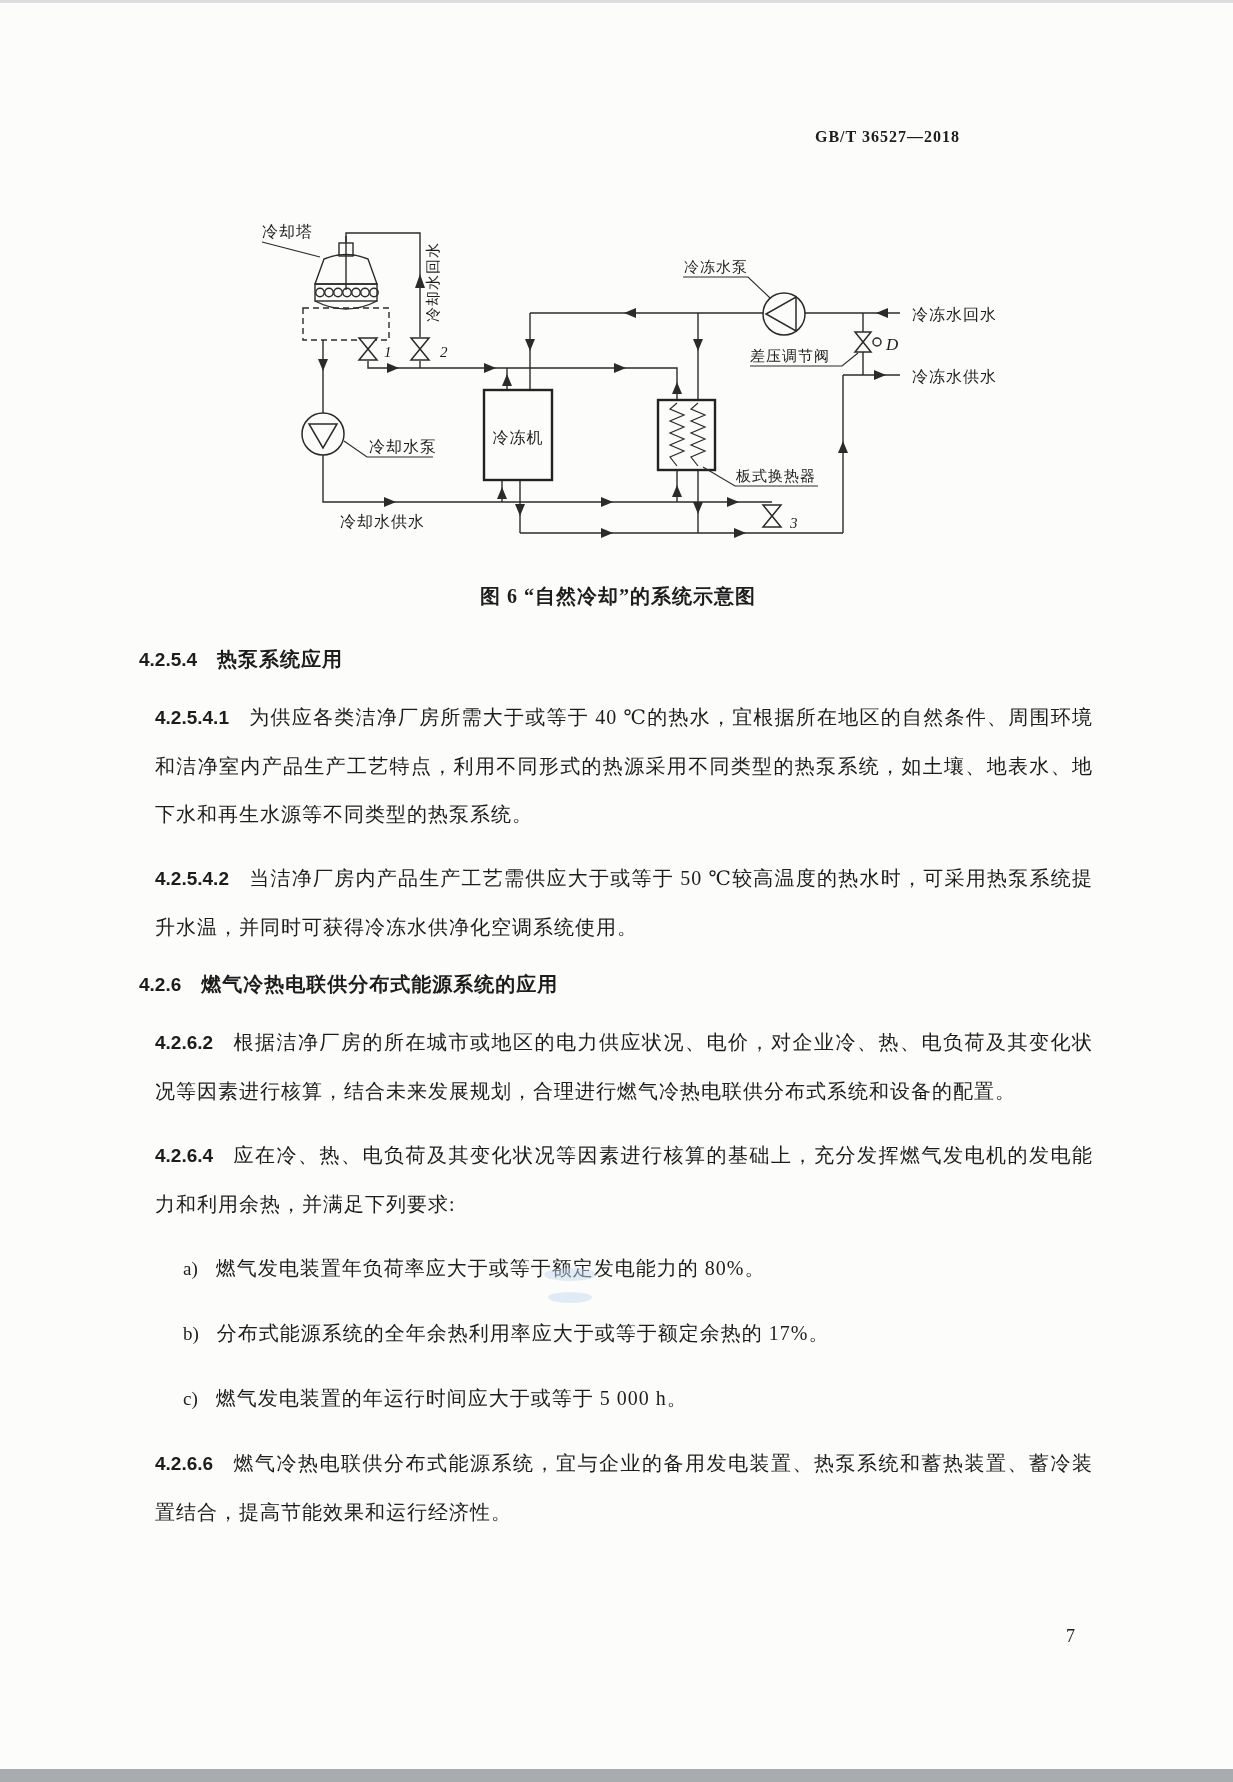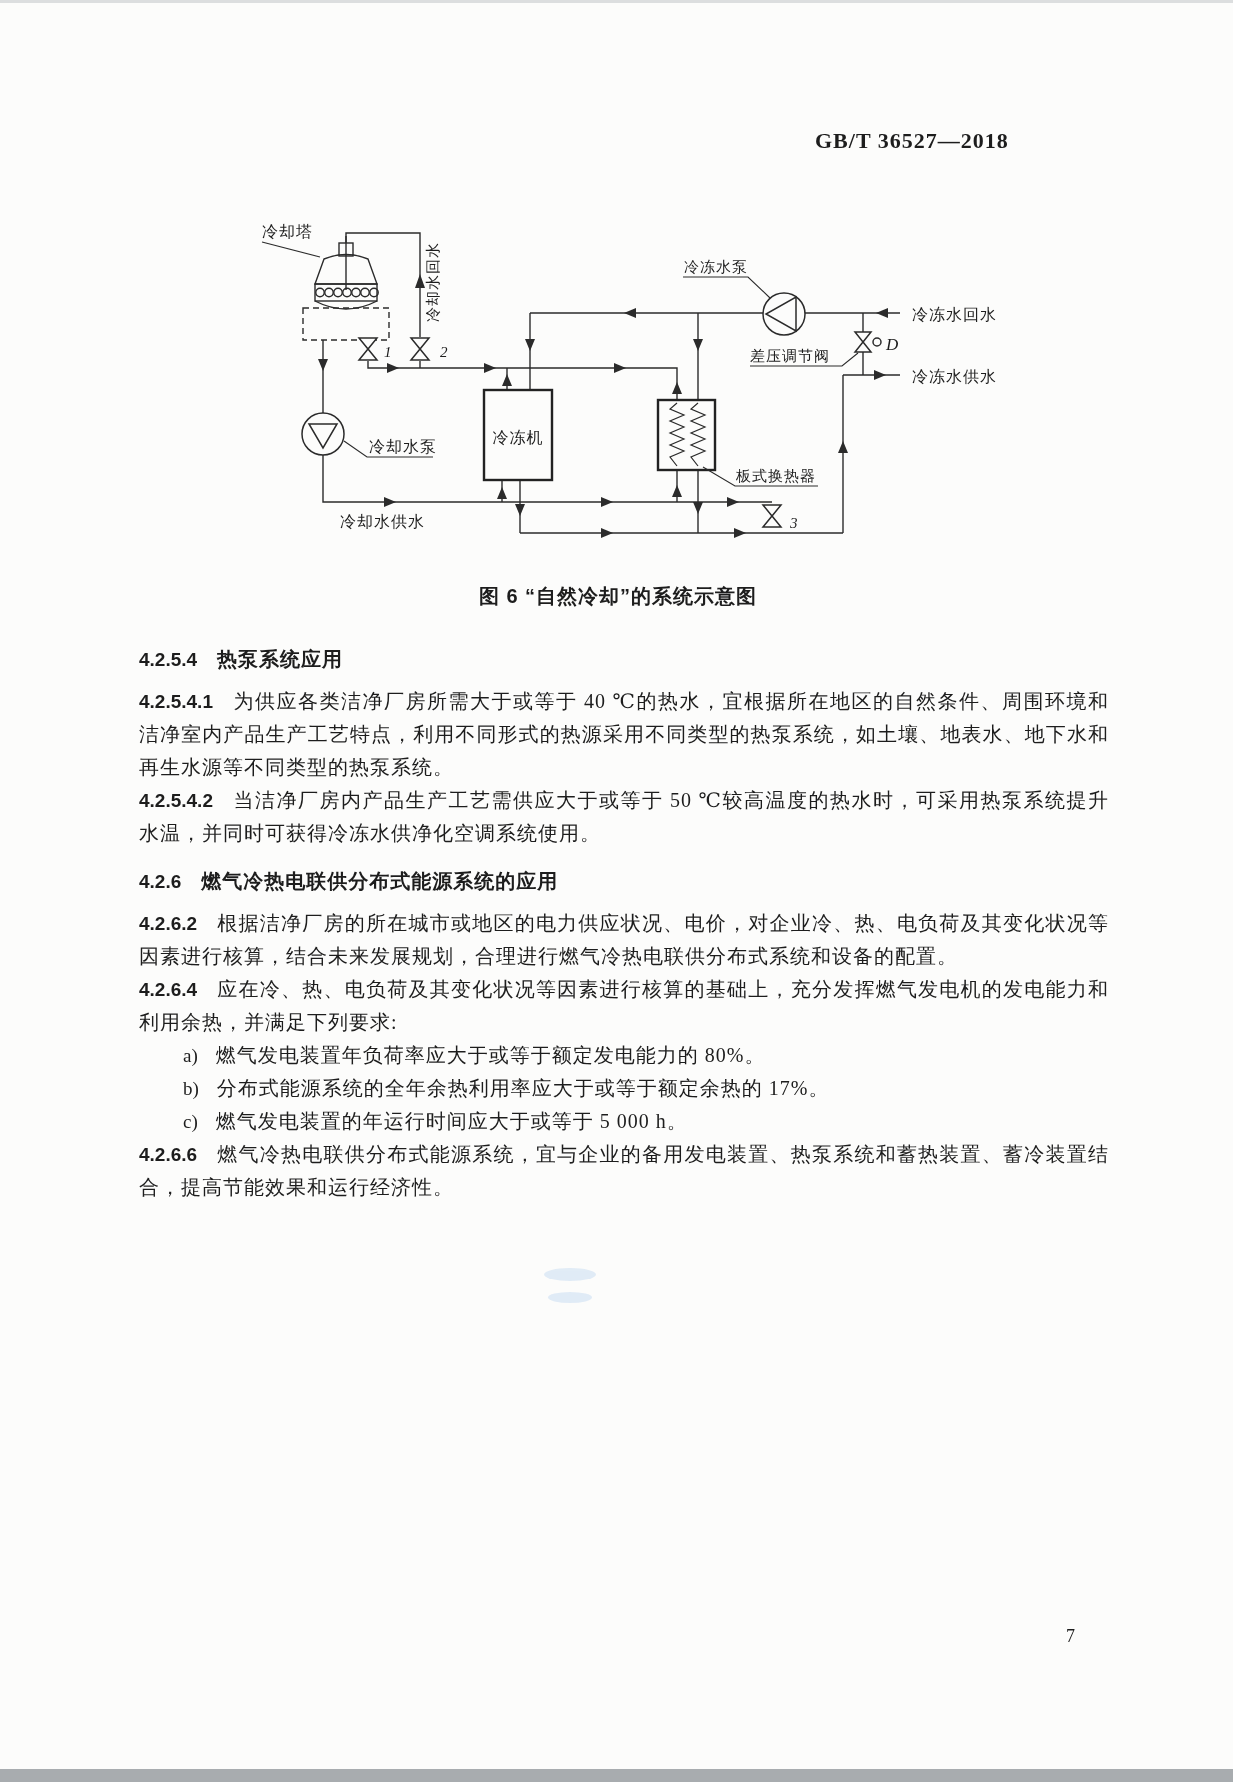--- a/index.html
+++ b/index.html
@@ -6,34 +6,34 @@
   body{
     width:1233px;height:1782px;position:relative;overflow:hidden;
     background:#fcfcfb;
     font-family:"Liberation Serif","DejaVu Serif",serif;
     color:#1d1d1d;
   }
   .top-edge{position:absolute;top:0;left:0;width:100%;height:3px;background:#dcdedf;}
   .bottom-bar{position:absolute;bottom:0;left:0;width:100%;height:13px;background:#a8acaf;}
   .header-no{
     position:absolute;top:128px;left:815px;width:400px;
-    font-weight:bold;font-size:22px;letter-spacing:1px;
+    font-weight:bold;font-size:16px;letter-spacing:1px;
     font-family:"Liberation Serif",serif;
   }
   .fig-caption{
     position:absolute;top:583px;left:123px;width:990px;text-align:center;
     font-weight:bold;font-size:20px;letter-spacing:1px;
-    font-family:Liberation Sans, sans-serif;
+    font-family:Liberation Serif, serif;
   }
   .text-col{
     position:absolute;top:642px;left:139px;width:970px;
   }
   .body-para{
-    margin:0;text-align:justify;text-align-last:left;
-    font-size:20px;line-height:33px;letter-spacing:1px;
+    margin:16px;text-align:justify;text-align-last:left;
+    font-size:20px;line-height:48px;letter-spacing:1px;
   }
   .heading{
     margin:14px 0 8px 0;font-weight:bold;
     font-family:"Liberation Sans",sans-serif;
     font-size:20px;line-height:34px;letter-spacing:1px;
   }
   .heading.first{margin-top:0;}
   .clause-num{
     font-family:"Liberation Sans",sans-serif;font-weight:bold;
     letter-spacing:0;margin-right:20px;font-size:19px;

